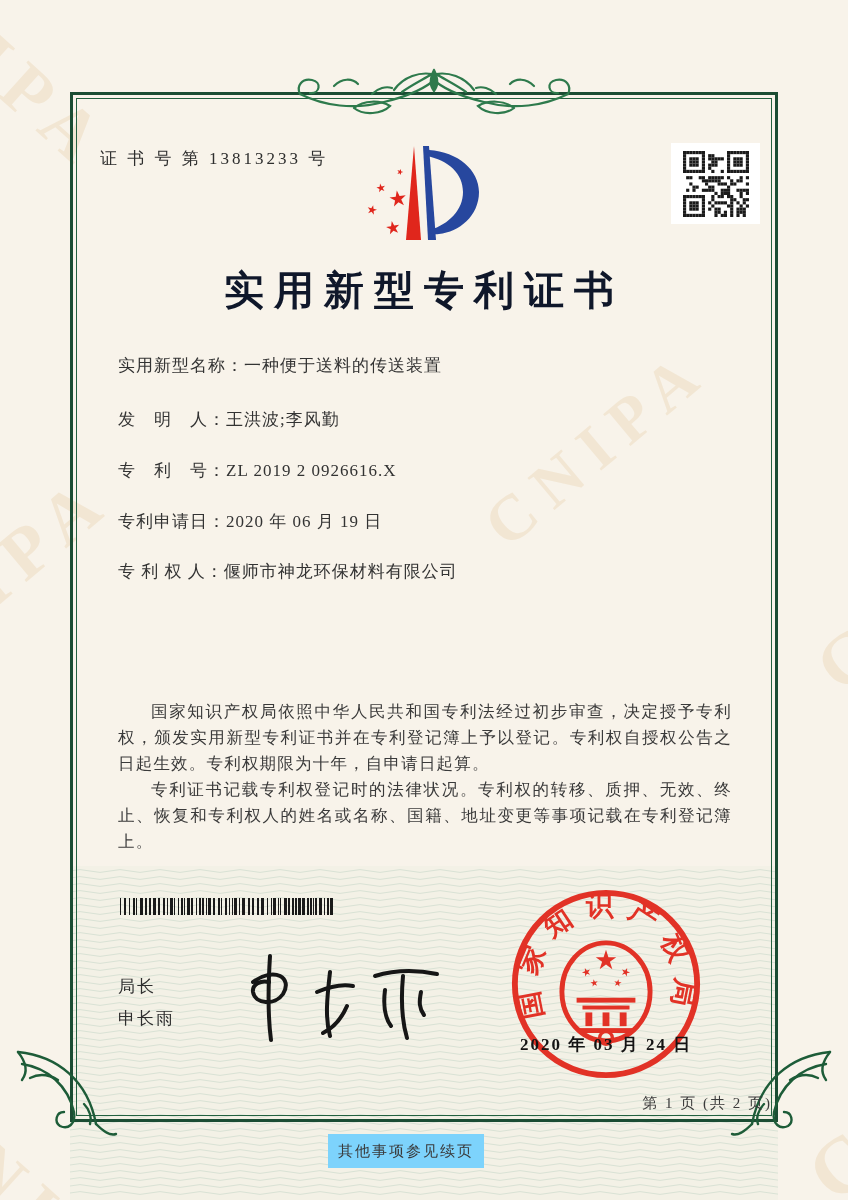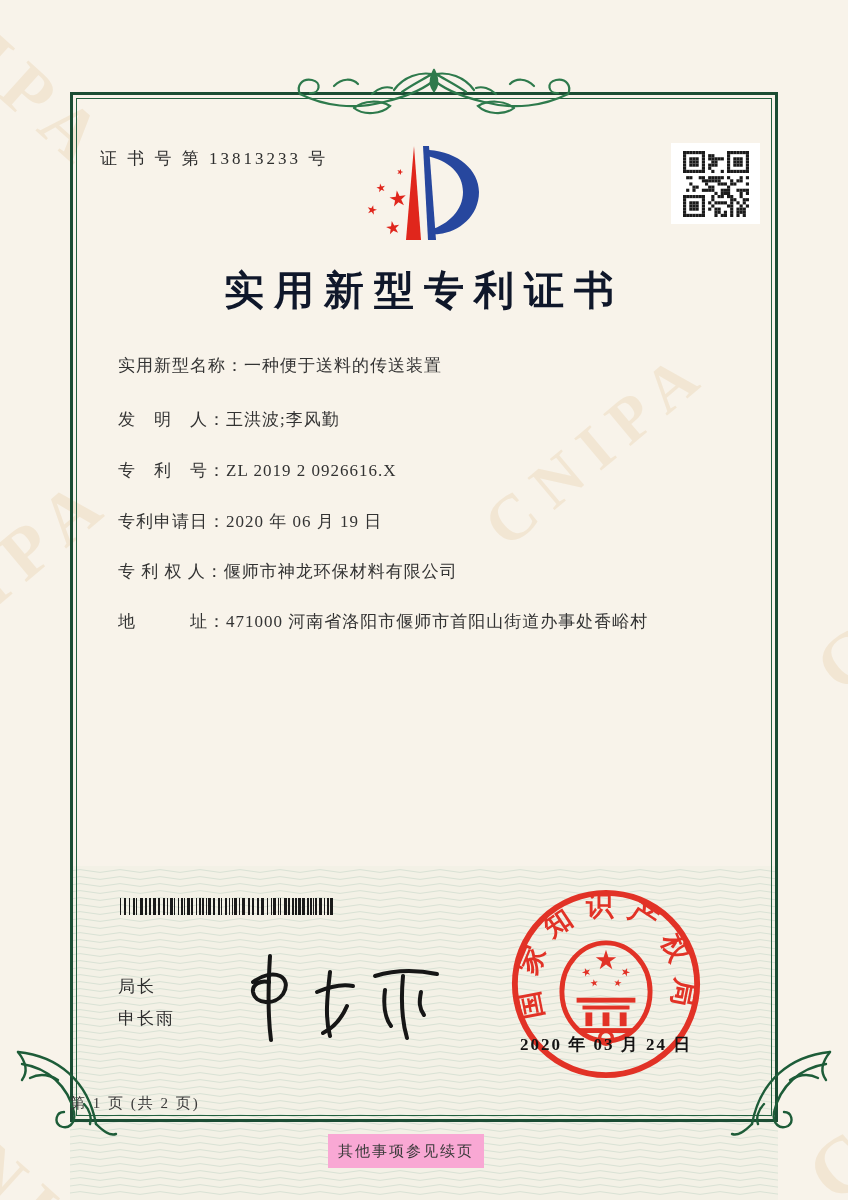--- a/index.html
+++ b/index.html
@@ -17,24 +17,24 @@
   .title{position:absolute;left:0;top:263px;width:848px;z-index:4;text-align:center;
          font-size:40px;font-weight:bold;letter-spacing:10px;color:#0f172a;}
   .field{position:absolute;left:118px;z-index:4;font-size:17px;color:#333;white-space:nowrap;}
   .flabel{letter-spacing:1px;}
   .fvalue{letter-spacing:1px;}
   .grant2{position:absolute;left:440px;top:0;}
   .paras{position:absolute;left:118px;top:699px;width:614px;z-index:4;font-size:16.5px;
          line-height:26px;letter-spacing:1.2px;color:#3a3a3a;text-align:justify;}
   .paras p{margin:0;text-indent:2em;}
   .bureau{position:absolute;left:118px;z-index:4;font-size:17px;color:#2e2e2e;letter-spacing:2px;}
-  .footer-page{position:absolute;left:70px;top:1094px;width:702px;z-index:4;text-align:left;
+  .footer-page{position:absolute;left:70px;top:1094px;width:702px;z-index:4;text-align:right;
                font-size:15px;letter-spacing:2px;color:#3a3a3a;}
   .note-box{position:absolute;left:328px;top:1134px;width:156px;height:34px;z-index:6;
-            background:#f9a8d4;display:flex;align-items:center;justify-content:center;
+            background:#7dd3fc;display:flex;align-items:center;justify-content:center;
             font-size:15px;letter-spacing:2px;color:#3a3a3a;}
   .qr-box{position:absolute;left:671px;top:143px;width:89px;height:81px;background:#ffffff;z-index:4;
           display:flex;align-items:center;justify-content:center;}
   .seal-date{position:absolute;left:508px;top:1033px;width:196px;z-index:7;text-align:center;
              font-size:17px;letter-spacing:2px;color:#141414;font-weight:bold;}
   svg{display:block;}
 </style>
 </head>
 <body>
 
@@ -382,24 +382,25 @@
   </div>
   <div class="field" style="top:459px">
     <span class="flabel">专　利　号：</span><span class="fvalue">ZL 2019 2 0926616.X</span>
   </div>
   <div class="field" style="top:510px">
     <span class="flabel">专利申请日：</span><span class="fvalue">2020 年 06 月 19 日</span>
   </div>
   <div class="field" style="top:560px">
     <span class="flabel">专 利 权 人：</span><span class="fvalue">偃师市神龙环保材料有限公司</span>
   </div>
-  <div class="field" style="top:610px">
-    <span class="flabel">地　　　址：</span><span class="fvalue">471000 河南省洛阳市偃师市首阳山街道办事处香峪村</span>
-  </div>
-
+
+  <div class="paras">
+    <p>国家知识产权局依照中华人民共和国专利法经过初步审查，决定授予专利权，颁发实用新型专利证书并在专利登记簿上予以登记。专利权自授权公告之日起生效。专利权期限为十年，自申请日起算。</p>
+    <p>专利证书记载专利权登记时的法律状况。专利权的转移、质押、无效、终止、恢复和专利权人的姓名或名称、国籍、地址变更等事项记载在专利登记簿上。</p>
+  </div>
 
   <svg id="barcode" class="abs" style="left:120px;top:898px;z-index:4;" width="217" height="17" viewBox="0 0 217 17">
       <rect x="0" y="0" width="1" height="17" fill="#1a1a1a"></rect>
       <rect x="4" y="0" width="2" height="17" fill="#1a1a1a"></rect>
       <rect x="9" y="0" width="1" height="17" fill="#1a1a1a"></rect>
       <rect x="13" y="0" width="2" height="17" fill="#1a1a1a"></rect>
       <rect x="16" y="0" width="1" height="17" fill="#1a1a1a"></rect>
       <rect x="20" y="0" width="3" height="17" fill="#1a1a1a"></rect>
       <rect x="25" y="0" width="2" height="17" fill="#1a1a1a"></rect>
       <rect x="29" y="0" width="2" height="17" fill="#1a1a1a"></rect>

